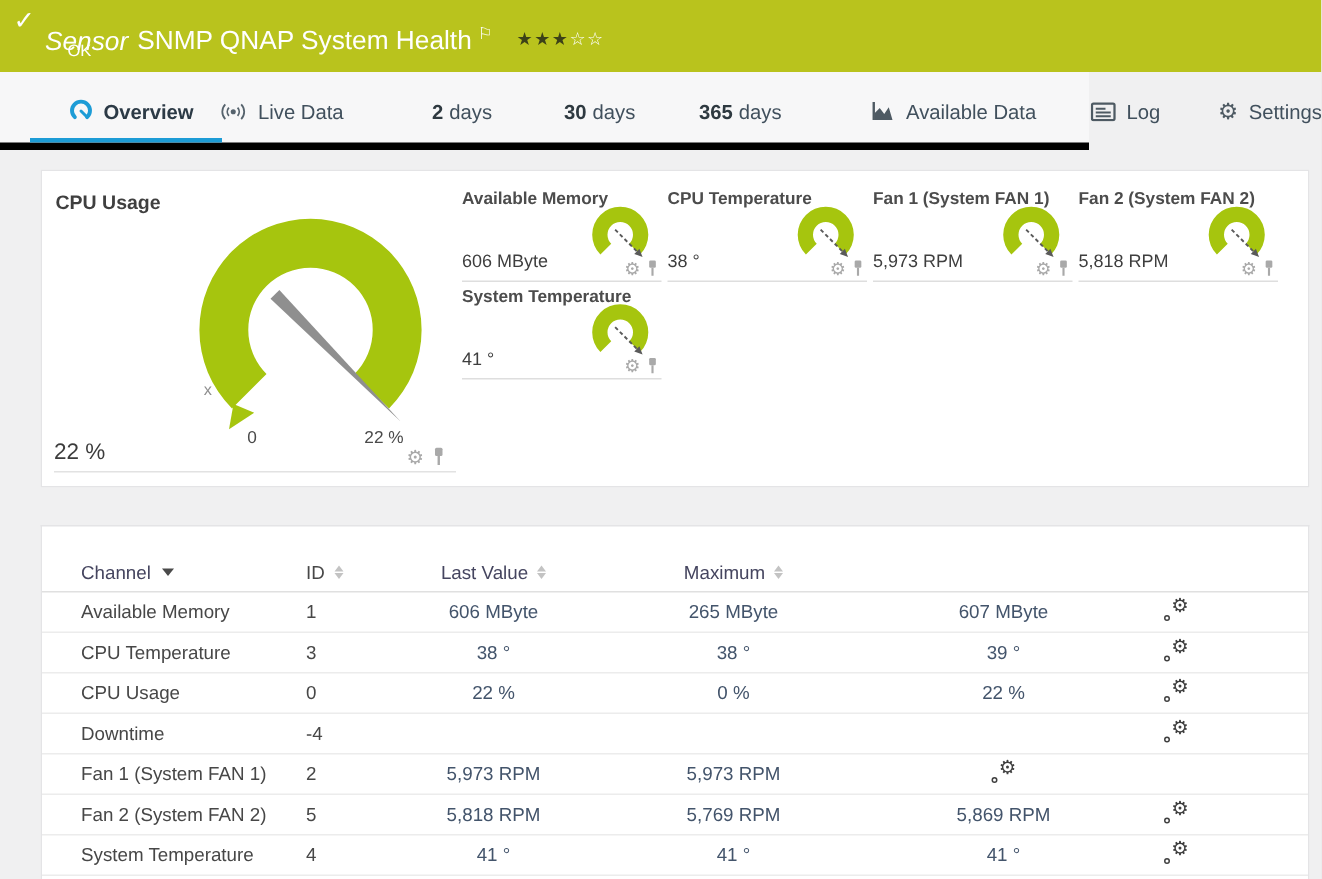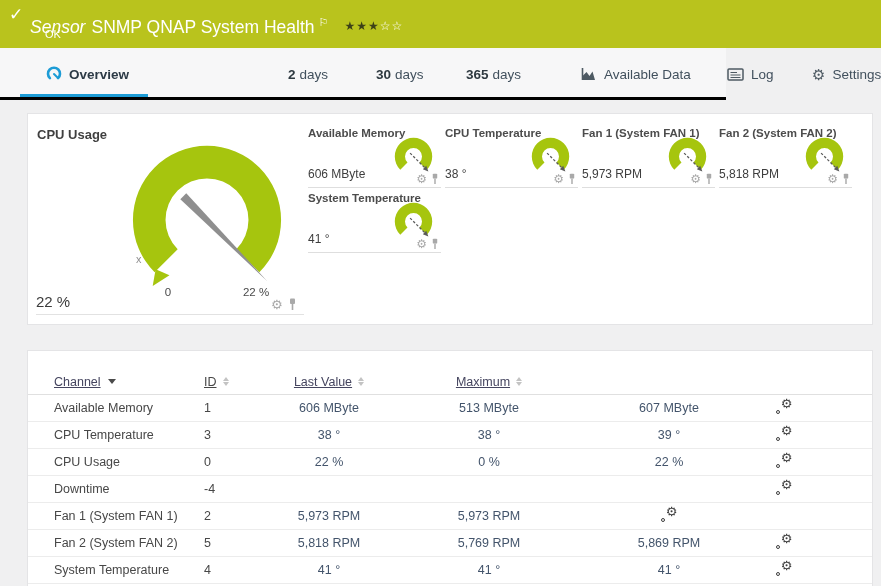--- a/index.html
+++ b/index.html
@@ -12,21 +12,21 @@
   .check { position:absolute; left:9px; top:4px; font-size:17px; font-weight:bold; }
   .titlerow { position:absolute; left:30px; top:16px; font-size:17.5px; white-space:nowrap; }
   .kicker { font-style:italic; margin-right:6px; }
   .flag { font-size:11px; vertical-align:super; margin-left:4px; }
   .stars { margin-left:16px; font-size:12px; letter-spacing:1px; vertical-align:3px; cursor:pointer; }
   .stars-filled { color:#3c4118; }
   .stars-empty { color:#fff; }
   .okstatus { position:absolute; left:45px; top:28px; font-size:11px; font-weight:normal; }
 
   
-  .tabs { position:absolute; left:0; top:48px; width:726px; height:52px; background:#f7f7f8; border-bottom:3px solid #000000; }
+  .tabs { position:absolute; left:0; top:48px; width:726px; height:52px; background:#f7f7f8; border-bottom:5px solid #000000; }
   .tab { position:absolute; top:0; height:52px; display:flex; align-items:center; font-size:13.5px; color:#41505d; cursor:pointer; white-space:nowrap; }
   .tab .ticon { display:inline-flex; margin-right:7px; }
   .tab b { font-weight:bold; color:#2e3940; margin-right:4px; }
   .tab.active { color:#2c3a46; font-weight:bold; }
   .tab-underline { position:absolute; left:20px; bottom:0; width:128px; height:3px; background:#1d9cd6; }
   .gearglyph { font-size:15px; line-height:1; color:#4e5a63; }
 
   
   .panel { position:absolute; background:#fff; border:1px solid #e4e4e6; }
   .panel-gauges { left:27px; top:113px; width:846px; height:212px; }
@@ -58,21 +58,21 @@
   .cell-ch { text-align:left; color:#474747; display:flex; align-items:center; }
   .thead .cell-ch { color:#45455f; }
   .cell-id { text-align:left; color:#474747; }
   .cell-c { text-align:center; }
   .cell-gear { text-align:center; }
   .sort-down { width:0; height:0; border-left:4px solid transparent; border-right:4px solid transparent; border-top:5px solid #4a4a4a; display:inline-block; margin-left:7px; }
   .sort-pair { display:inline-flex; flex-direction:column; margin-left:6px; vertical-align:1px; }
   .sort-pair i { width:0; height:0; border-left:3.5px solid transparent; border-right:3.5px solid transparent; display:block; }
   .sort-pair .up { border-bottom:4px solid #c3c3c3; margin-bottom:1.5px; }
   .sort-pair .dn { border-top:4px solid #c3c3c3; }
-  .th-flex { display:inline-flex; align-items:center; justify-content:center; cursor:pointer;text-decoration:underline; }
+  .th-flex { display:inline-flex; align-items:center; justify-content:center; cursor:pointer; }
   .rowgear { position:relative; display:inline-block; width:17px; height:15px; cursor:pointer; }
   .rowgear .g { position:absolute; right:0; top:-2px; font-size:13px; color:#3f3f3f; line-height:1; }
   .rowgear .o { position:absolute; left:0; bottom:0; width:4px; height:4px; border:1.4px solid #3f3f3f; border-radius:50%; }
 </style>
 </head>
 <body>
 
 <div class="screen">
 
   <header class="topbar">
@@ -85,20 +85,34 @@
 
   <nav class="tabs">
     <div class="tab active" style="left:46px">
       <span class="ticon">
         <svg width="16" height="16" viewBox="0 0 16 16">
             <path d="M3.9,12.1 A6,6 0 1 1 12.1,12.1" fill="none" stroke="#1d9cd6" stroke-width="2.6" stroke-linecap="round"></path>
             <path d="M8,8 L12,12" stroke="#1d9cd6" stroke-width="2" stroke-linecap="round"></path>
           </svg>
       </span>
       <span>Overview</span>
+    </div>
+    <div class="tab" style="left:146px">
+      <span class="ticon">
+        <svg width="19" height="15" viewBox="0 0 19 15">
+            <g stroke="#56636d" stroke-width="1.2" fill="none">
+              <path d="M6.6,4.8 A4,4 0 0 0 6.6,10.2"></path>
+              <path d="M4.2,2.6 A7,7 0 0 0 4.2,12.4"></path>
+              <path d="M12.4,4.8 A4,4 0 0 1 12.4,10.2"></path>
+              <path d="M14.8,2.6 A7,7 0 0 1 14.8,12.4"></path>
+            </g>
+            <circle cx="9.5" cy="7.5" r="1.7" fill="#56636d"></circle>
+          </svg>
+      </span>
+      <span>Live Data</span>
     </div>
     <div class="tab" style="left:288px">
       <b>2</b>
         <span>days</span>
     </div>
     <div class="tab" style="left:376px">
       <b>30</b>
         <span>days</span>
     </div>
     <div class="tab" style="left:466px">
@@ -266,21 +280,21 @@
               <i class="dn"></i>
             </span>
         </div>
         <div class="cell-gear"></div>
       </div>
 
       <div class="trow">
         <div class="cell-ch">Available Memory</div>
         <div class="cell-id">1</div>
         <div class="cell-c">606 MByte</div>
-        <div class="cell-c">513 MByte</div>
+        <div class="cell-c">265 MByte</div>
         <div class="cell-c">607 MByte</div>
         <div class="cell-gear"><span class="rowgear"><span class="o"></span><span class="g">⚙</span></span></div>
       </div>
 
       <div class="trow">
         <div class="cell-ch">CPU Temperature</div>
         <div class="cell-id">3</div>
         <div class="cell-c">38 °</div>
         <div class="cell-c">38 °</div>
         <div class="cell-c">39 °</div>

